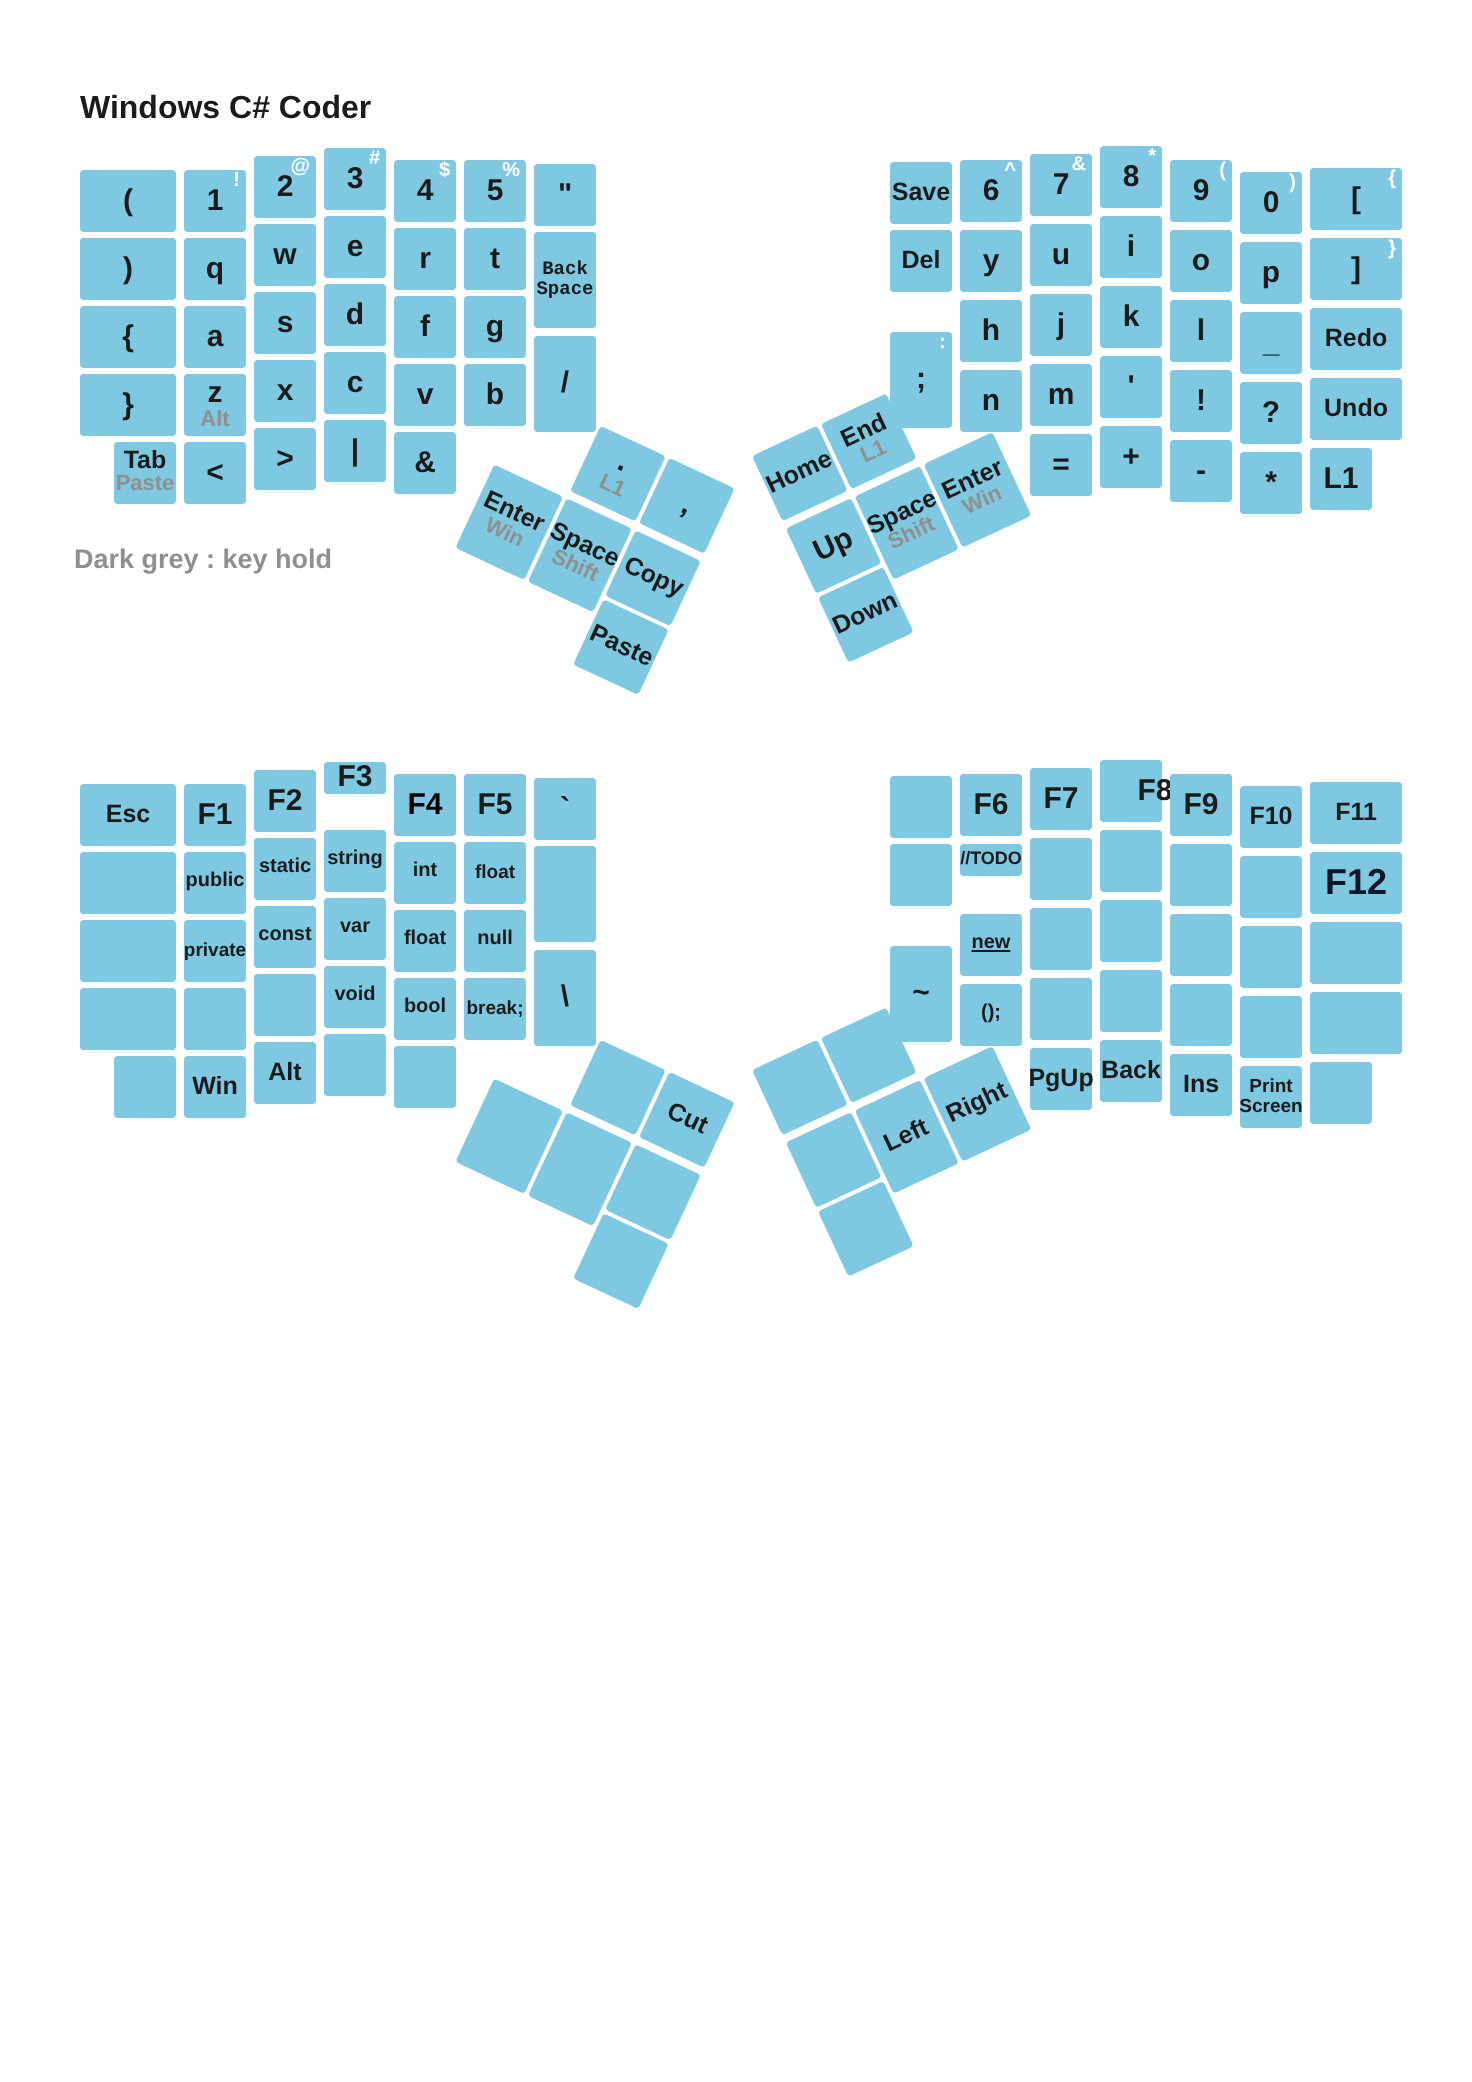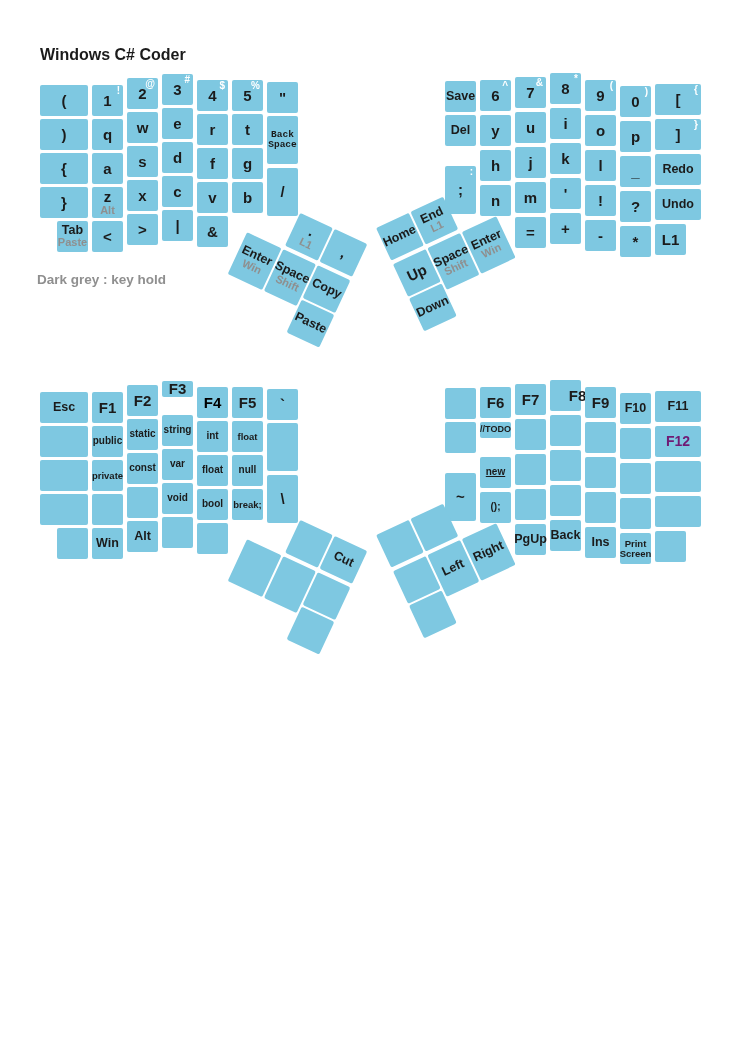--- a/index.html
+++ b/index.html
@@ -408,21 +408,21 @@
       <div class="key" style="left: 620px; top: 428px; width: 31px; height: 31px; background: rgb(126, 200, 225);"></div>
       <div class="key" style="left: 620px; top: 463px; width: 31px; height: 31px; background: rgb(126, 200, 225);"></div>
       <div class="key" style="left: 620px; top: 498px; width: 31px; height: 31px; background: rgb(126, 200, 225);"></div>
       <div class="key" style="left: 620px; top: 533px; width: 31px; height: 31px; background: rgb(126, 200, 225);">
         <span class="tap" style="font-size: 9.5px; color: rgb(27, 27, 27);">Print Screen</span>
       </div>
       <div class="key" style="left: 655px; top: 391px; width: 46px; height: 31px; background: rgb(126, 200, 225);">
         <span class="tap" style="font-size: 12.5px; color: rgb(27, 27, 27);">F11</span>
       </div>
       <div class="key" style="left: 655px; top: 426px; width: 46px; height: 31px; background: rgb(126, 200, 225);">
-        <span class="tap" style="font-size: 14px; color: #701a75;">F12</span>
+        <span class="tap" style="font-size: 18px; color: #0f172a;">F12</span>
       </div>
       <div class="key" style="left: 655px; top: 461px; width: 46px; height: 31px; background: rgb(126, 200, 225);"></div>
       <div class="key" style="left: 655px; top: 496px; width: 46px; height: 31px; background: rgb(126, 200, 225);"></div>
       <div class="key" style="left: 655px; top: 531px; width: 31px; height: 31px; background: rgb(126, 200, 225);"></div>
       <div class="thumb" style="left: 264px; top: 503px; transform: rotate(25deg);">
         <div class="key" style="left: 40px; top: 0px; width: 36px; height: 36px; background: rgb(126, 200, 225);"></div>
         <div class="key" style="left: 78px; top: 0px; width: 36px; height: 36px; background: rgb(126, 200, 225);">
           <span class="tap" style="font-size: 12.5px; color: rgb(27, 27, 27);">Cut</span>
         </div>
         <div class="key" style="left: 0px; top: 40px; width: 38px; height: 46px; background: rgb(126, 200, 225);"></div>

